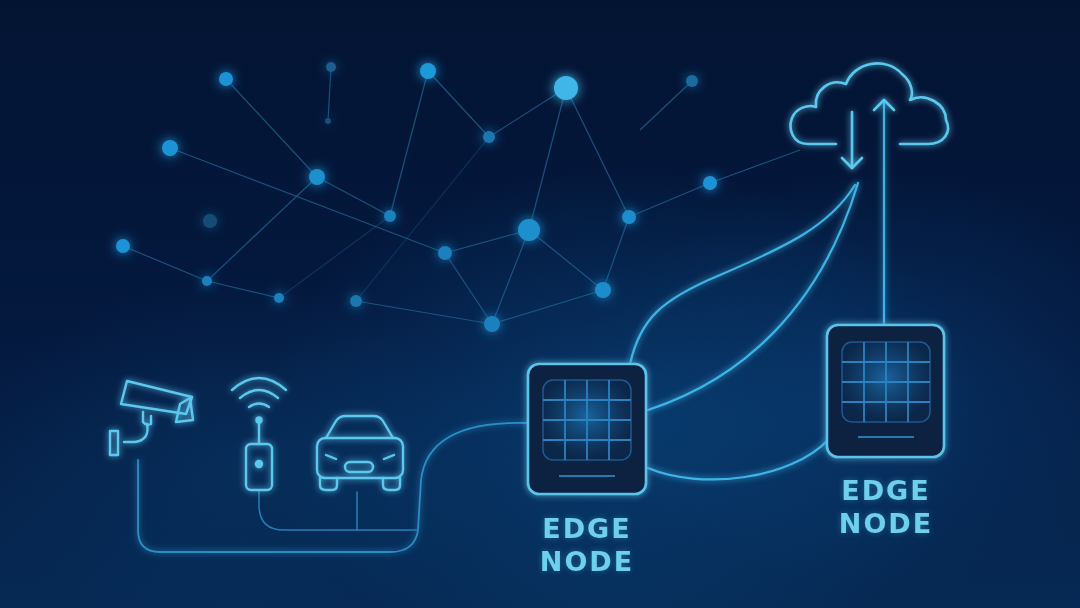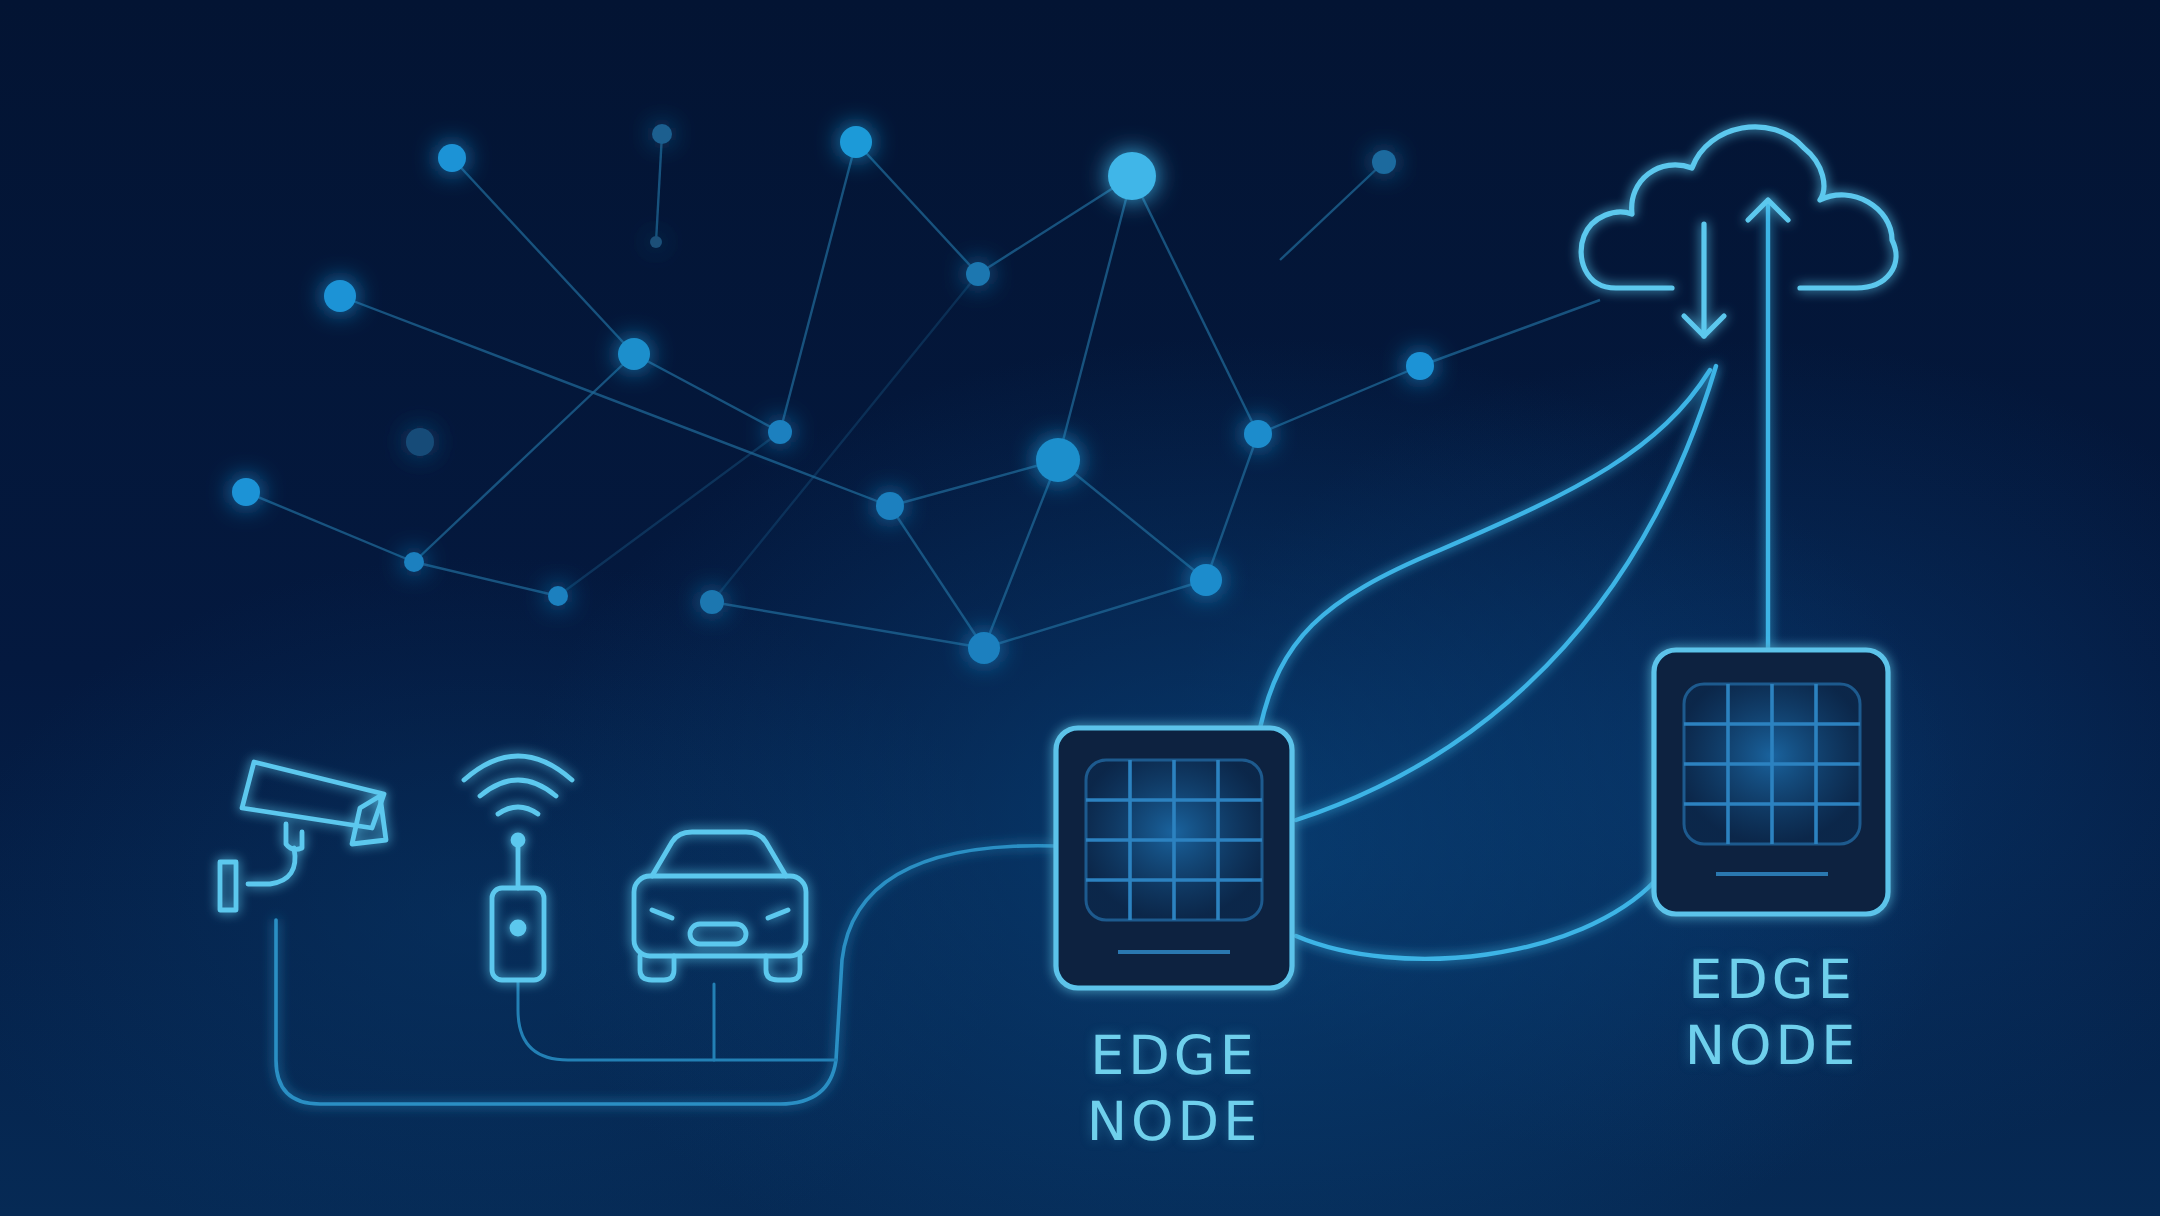--- a/index.html
+++ b/index.html
@@ -14,21 +14,21 @@
       radial-gradient(ellipse 520px 360px at 620px 420px, rgba(10,80,140,0.55), rgba(4,23,58,0) 70%),
       radial-gradient(ellipse 420px 300px at 880px 380px, rgba(10,70,130,0.45), rgba(4,23,58,0) 70%),
       radial-gradient(ellipse 380px 260px at 240px 460px, rgba(8,60,110,0.45), rgba(4,23,58,0) 70%),
       linear-gradient(180deg, #031433 0%, #04193f 55%, #062a55 100%);
   }
   svg.scene { position: absolute; left: 0; top: 0; }
   .label {
     position: absolute;
     color: #6fd0ec;
     font-family: "DejaVu Sans", sans-serif;
-    font-weight: normal;
+    font-weight: bold;
     font-size: 27px;
     letter-spacing: 2px;
     line-height: 33px;
     text-align: center;
     text-shadow: 0 0 6px rgba(80,200,240,0.35);
   }
   .label span { display: block; }
 </style>
 </head>
 <body>

